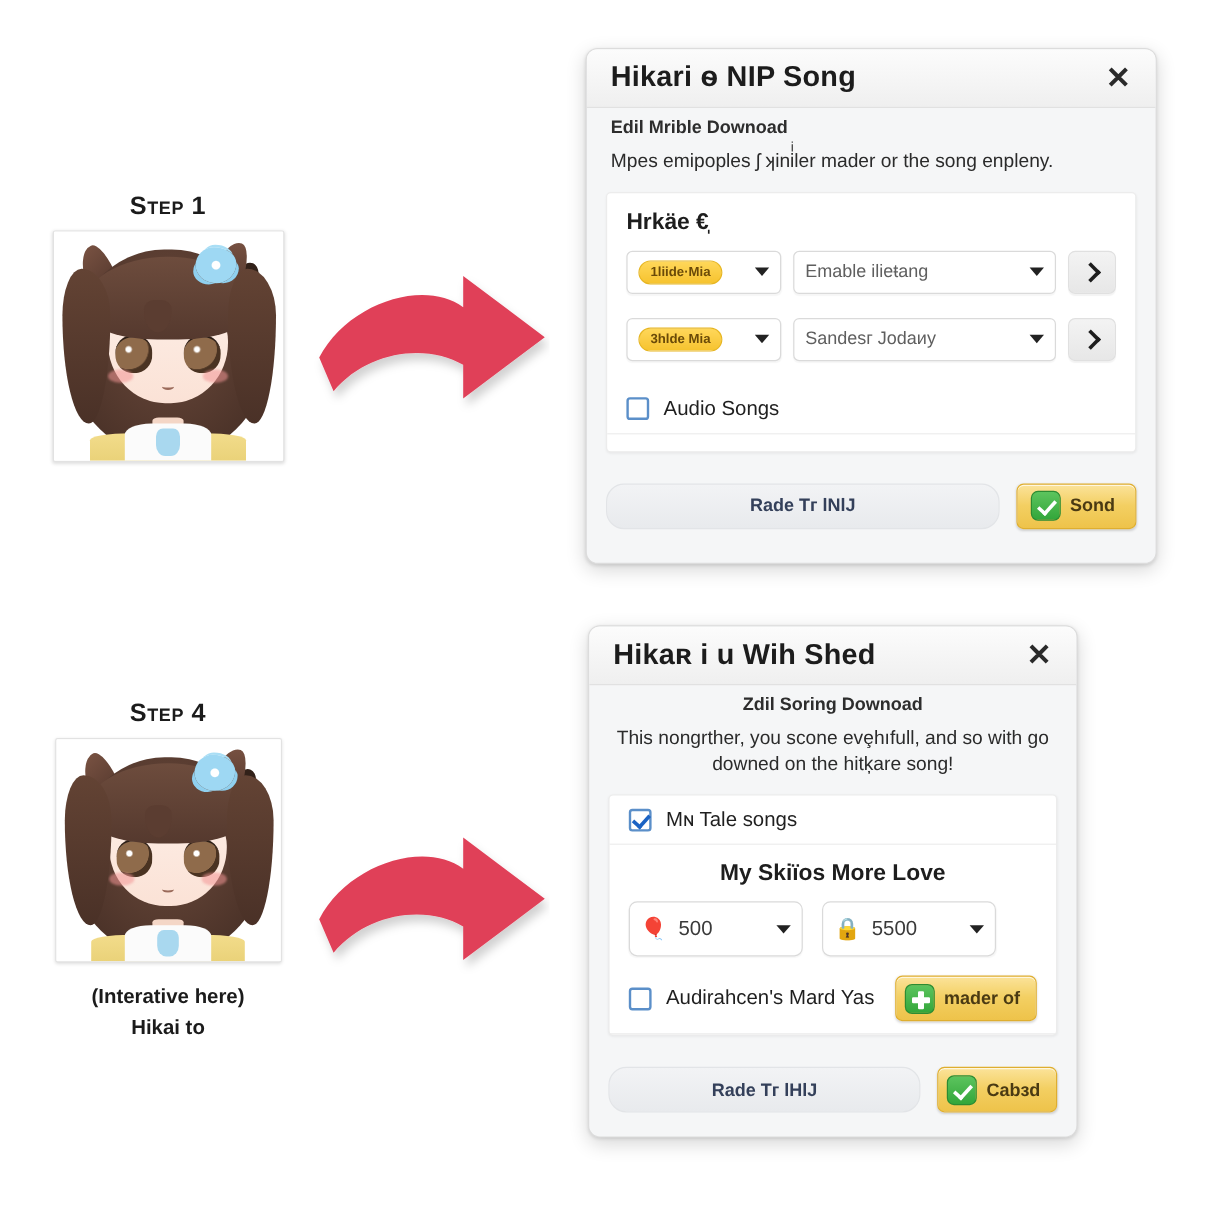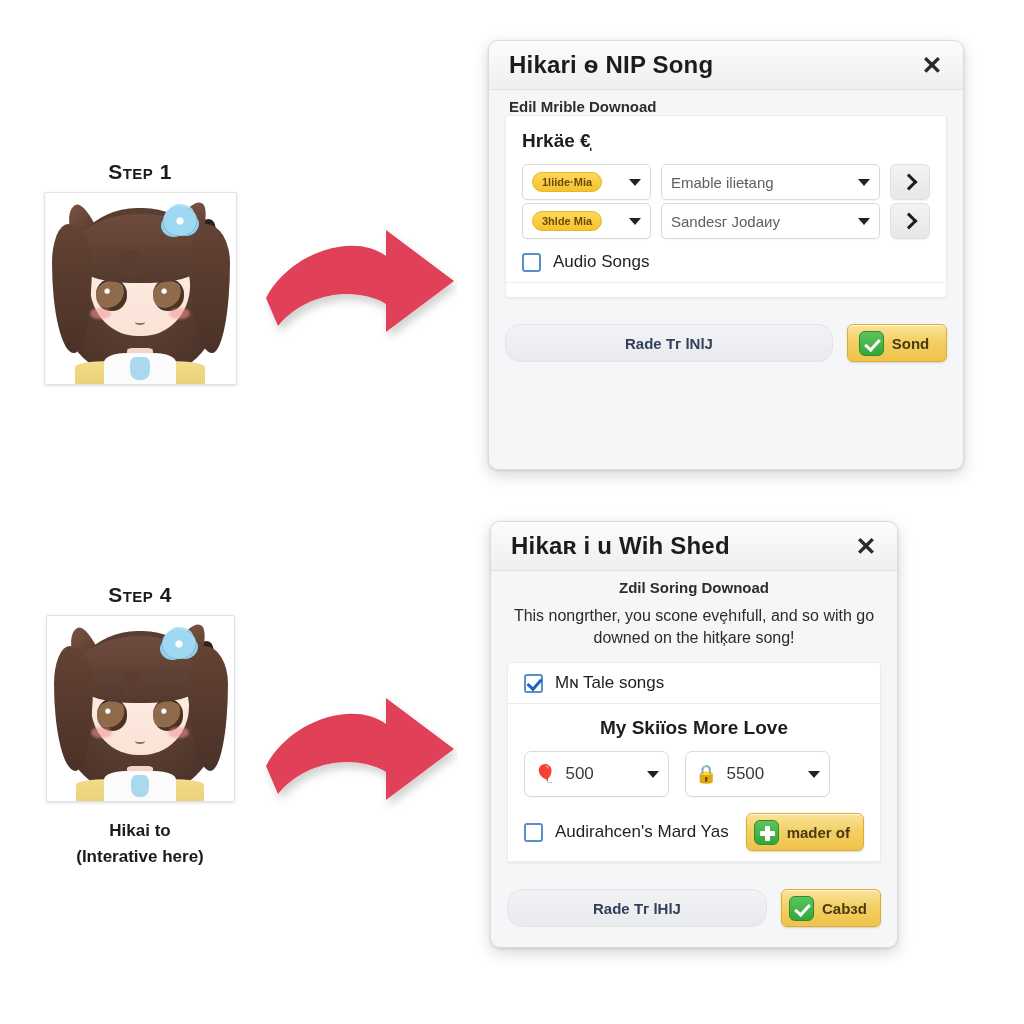--- a/index.html
+++ b/index.html
@@ -182,21 +182,21 @@
     box-shadow: 0 1px 2px rgba(0,0,0,.05);
     padding: 12px 16px 14px 16px;
   }
   .panel.flush { padding: 0 16px; }
 
   .panel-heading {
     font-size: 19px; font-weight: 700; color: #1d1d1d;
     margin: 2px 0 12px 0;
   }
 
-  .row { display: flex; gap: 10px; margin-bottom: 3px; }
+  .row { display: flex; gap: 10px; margin-bottom: 20px; }
 
   .select {
     display: flex; align-items: center;
     height: 36px;
     background: #fff;
     border: 1px solid #dadada;
     border-radius: 5px;
     padding: 0 9px;
     box-shadow: 0 1px 1px rgba(0,0,0,.04);
     cursor: pointer;
@@ -354,22 +354,22 @@
         <div class="side l"></div>
         <div class="side r"></div>
         <div class="flower"></div>
         <div class="dress"></div>
         <div class="neck"></div>
         <div class="collar"></div>
         <div class="ribbon"></div>
       </div>
     </div>
     <div class="caption">
+      <div>(Interative here)</div>
       <div>Hikai to</div>
-      <div>(Interative here)</div>
     </div>
   </div>
 </div>
 
 <div class="arrow a1">
   <svg width="200" height="118" viewBox="0 0 200 118">
     <defs>
       <filter id="ash1" x="-20%" y="-20%" width="150%" height="150%">
         <feDropShadow dx="3" dy="6" stdDeviation="4" flood-color="#000" flood-opacity="0.18"></feDropShadow>
       </filter>
@@ -388,20 +388,21 @@
     <path filter="url(#ash2)" fill="#e04058" d="M8,72 C32,26 96,6 128,30 L128,4 L196,55 L128,106 L128,78 C98,60 48,66 20,100 Z"></path>
   </svg>
 </div>
 
 <div class="dialog d1">
   <div class="dlg-titlebar">
     <div class="dlg-title">Hikari ѳ ΝIP Song</div>
     <div class="dlg-close">✕</div>
   </div>
   <div class="dlg-subtitle">Edil Mrible Downoad</div>
+  <div class="dlg-desc">Mpes emipoples ʃ ʞiniͥler mader or the song enpleny.</div>
 
   <div class="panel">
     <div class="panel-heading">Hrkäe €̩</div>
 
     <div class="row">
       <div class="select badge-sel">
         <span class="pill">1liide·Mia</span>
         <span class="caret"></span>
       </div>
       <div class="select wide">

